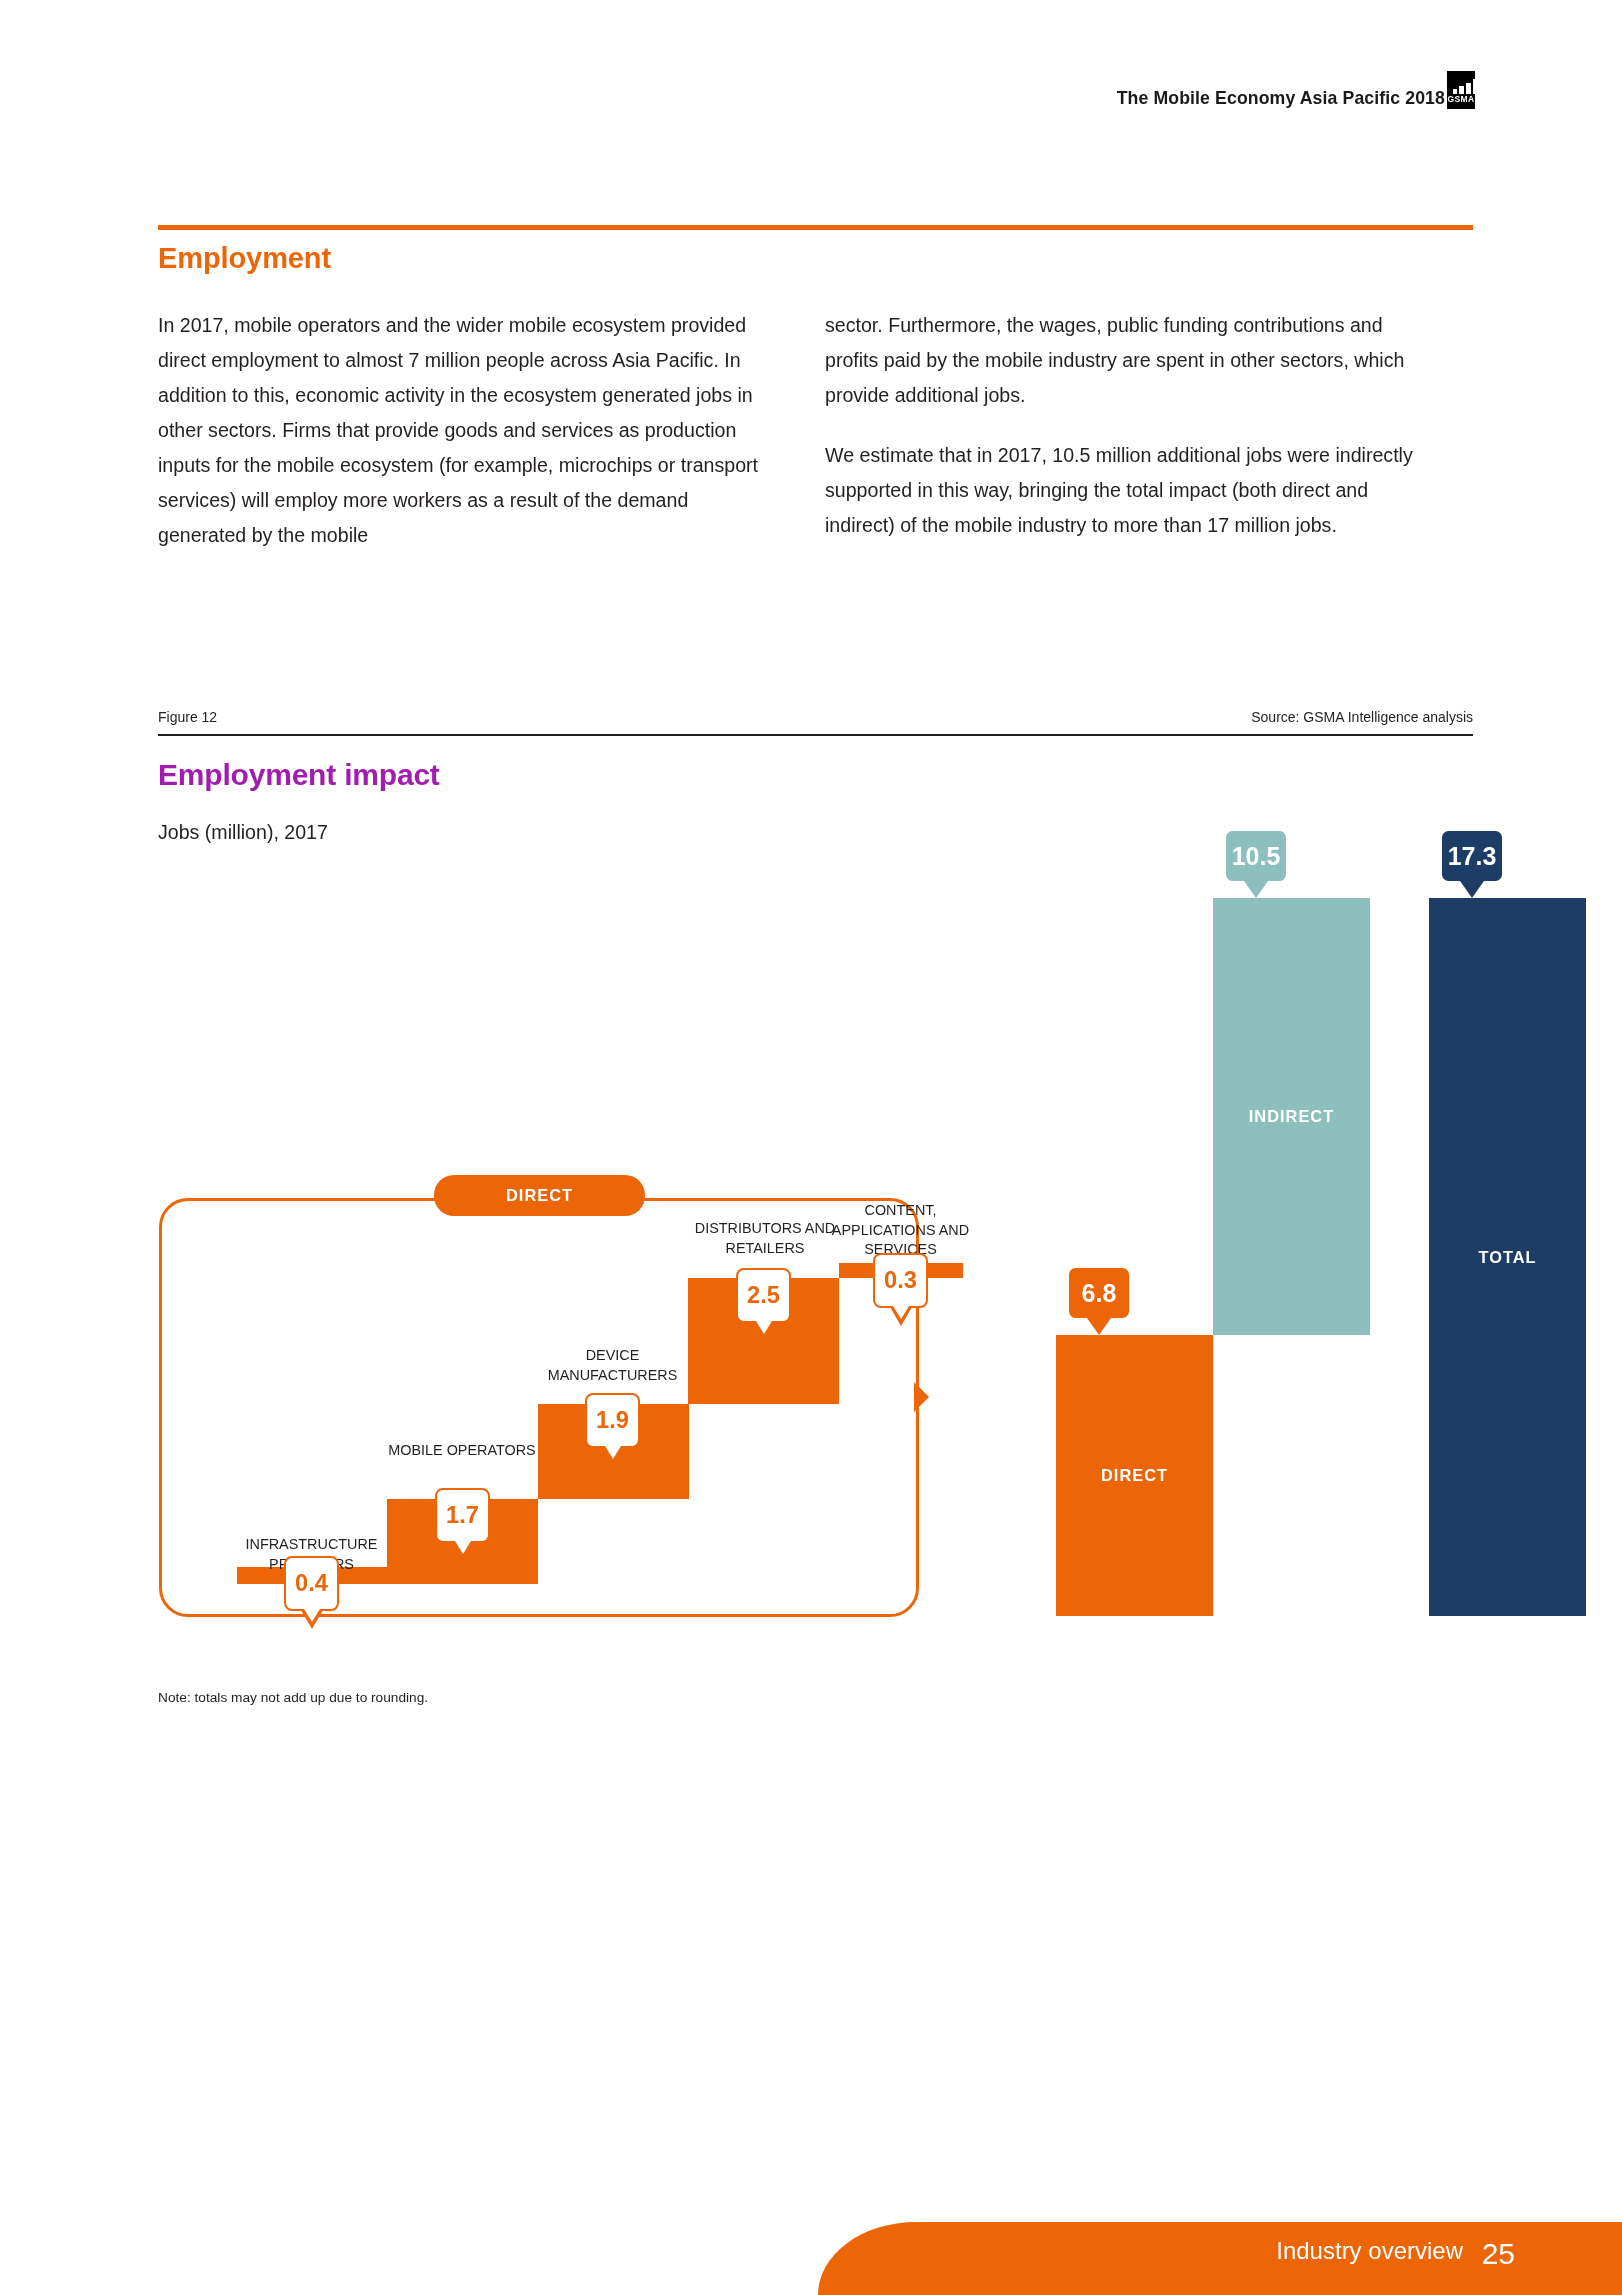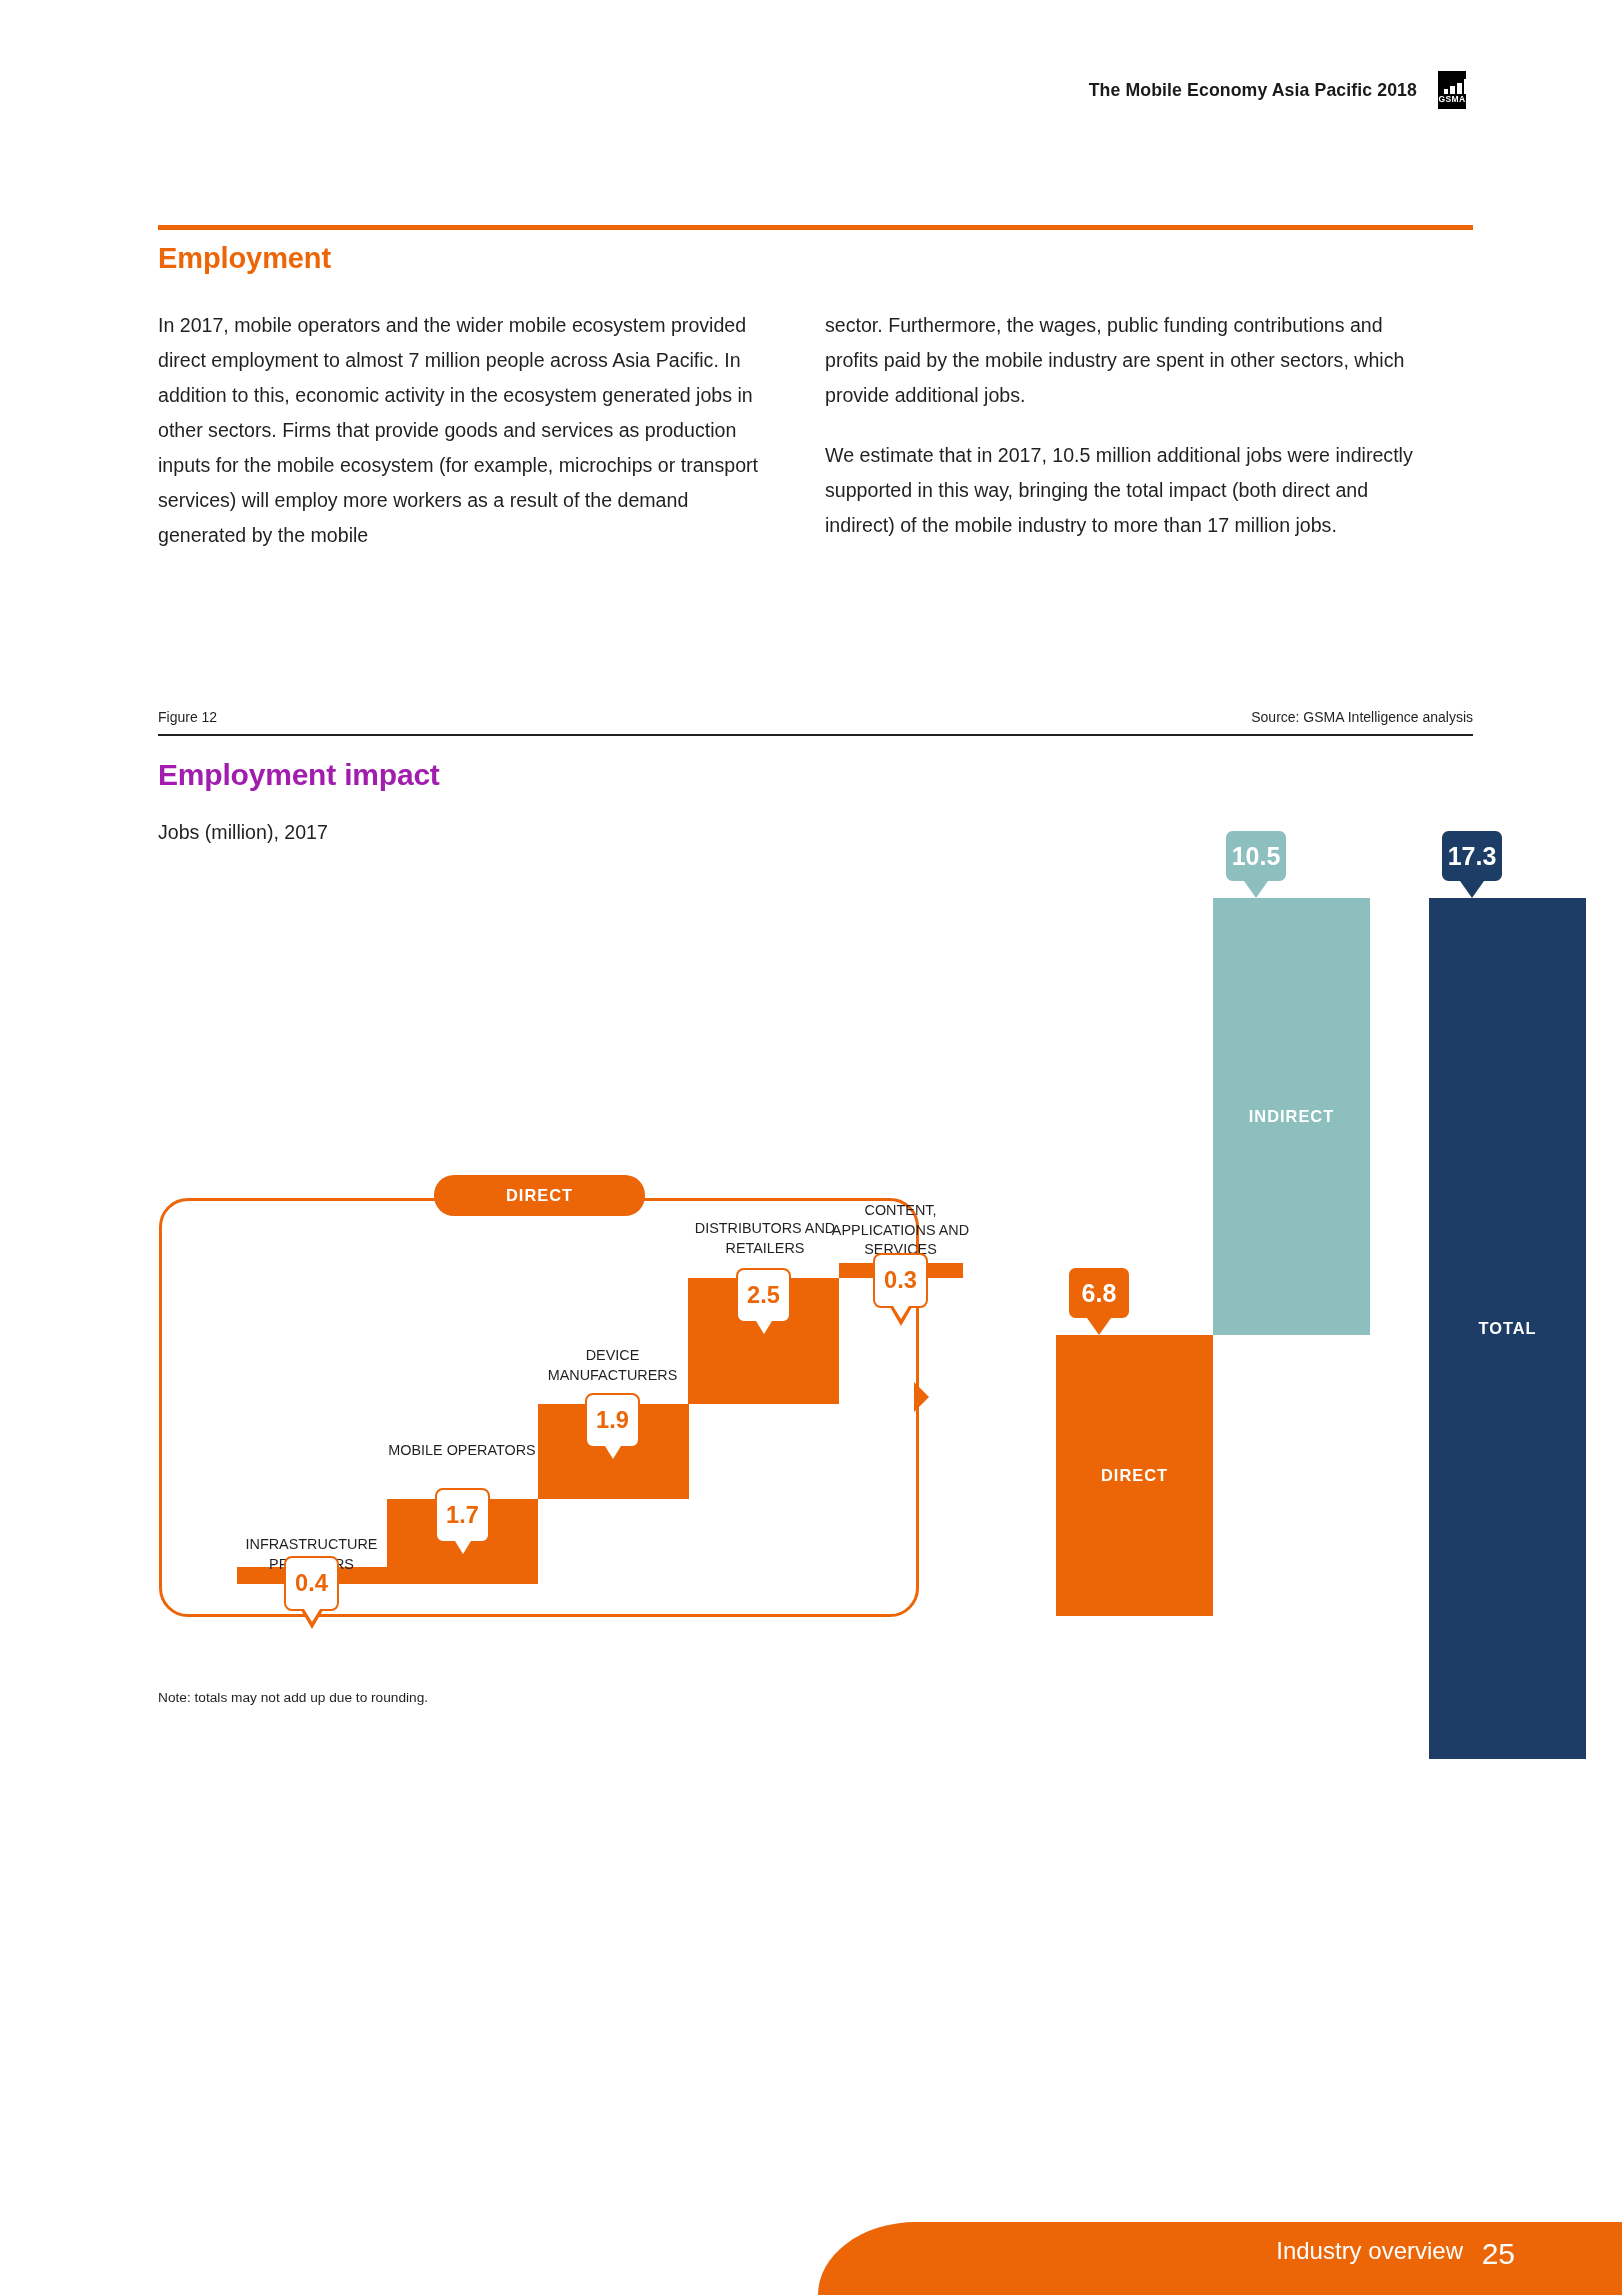--- a/index.html
+++ b/index.html
@@ -13,24 +13,24 @@
     position: relative;
     font-family: "Liberation Sans", sans-serif;
     color: #1a1a1a;
     overflow: hidden;
   }
 
   
   .page-header {
     position: absolute;
     top: 71px;
-    right: 157px;
-    display: flex;
-    align-items: center;
-    gap: 21px;
+    right: 148px;
+    display: flex;
+    align-items: flex-end;
+    gap: 2px;
   }
   .header-title {
     font-size: 17.7px;
     font-weight: bold;
     color: #1a1a1a;
     letter-spacing: 0.1px;
     white-space: nowrap;
   }
   .gsma-logo {
     width: 28px;
@@ -388,21 +388,21 @@
       <span style="color:#ffffff;">6.8</span>
     </div>
 
     <div class="sum-bar" style="left:1019px; top:21px; width:157px; height:437px; background:#8DBFBF;">
       <span class="sum-label">INDIRECT</span>
     </div>
     <div class="bubble-fill" style="left:1068px; top:-46px; background:#8DBFBF; color:#8DBFBF;">
       <span style="color:#ffffff;">10.5</span>
     </div>
 
-    <div class="sum-bar" style="left:1235px; top:21px; width:157px; height:861px; background:#1D3D66;">
+    <div class="sum-bar" style="left:1235px; top:21px; width:157px; height:718px; background:#1D3D66;">
       <span class="sum-label">TOTAL</span>
     </div>
     <div class="bubble-fill" style="left:1284px; top:-46px; background:#1D3D66; color:#1D3D66;">
       <span style="color:#ffffff;">17.3</span>
     </div>
 
   </div>
 
   <div class="chart-note">Note: totals may not add up due to rounding.</div>
 </div>

